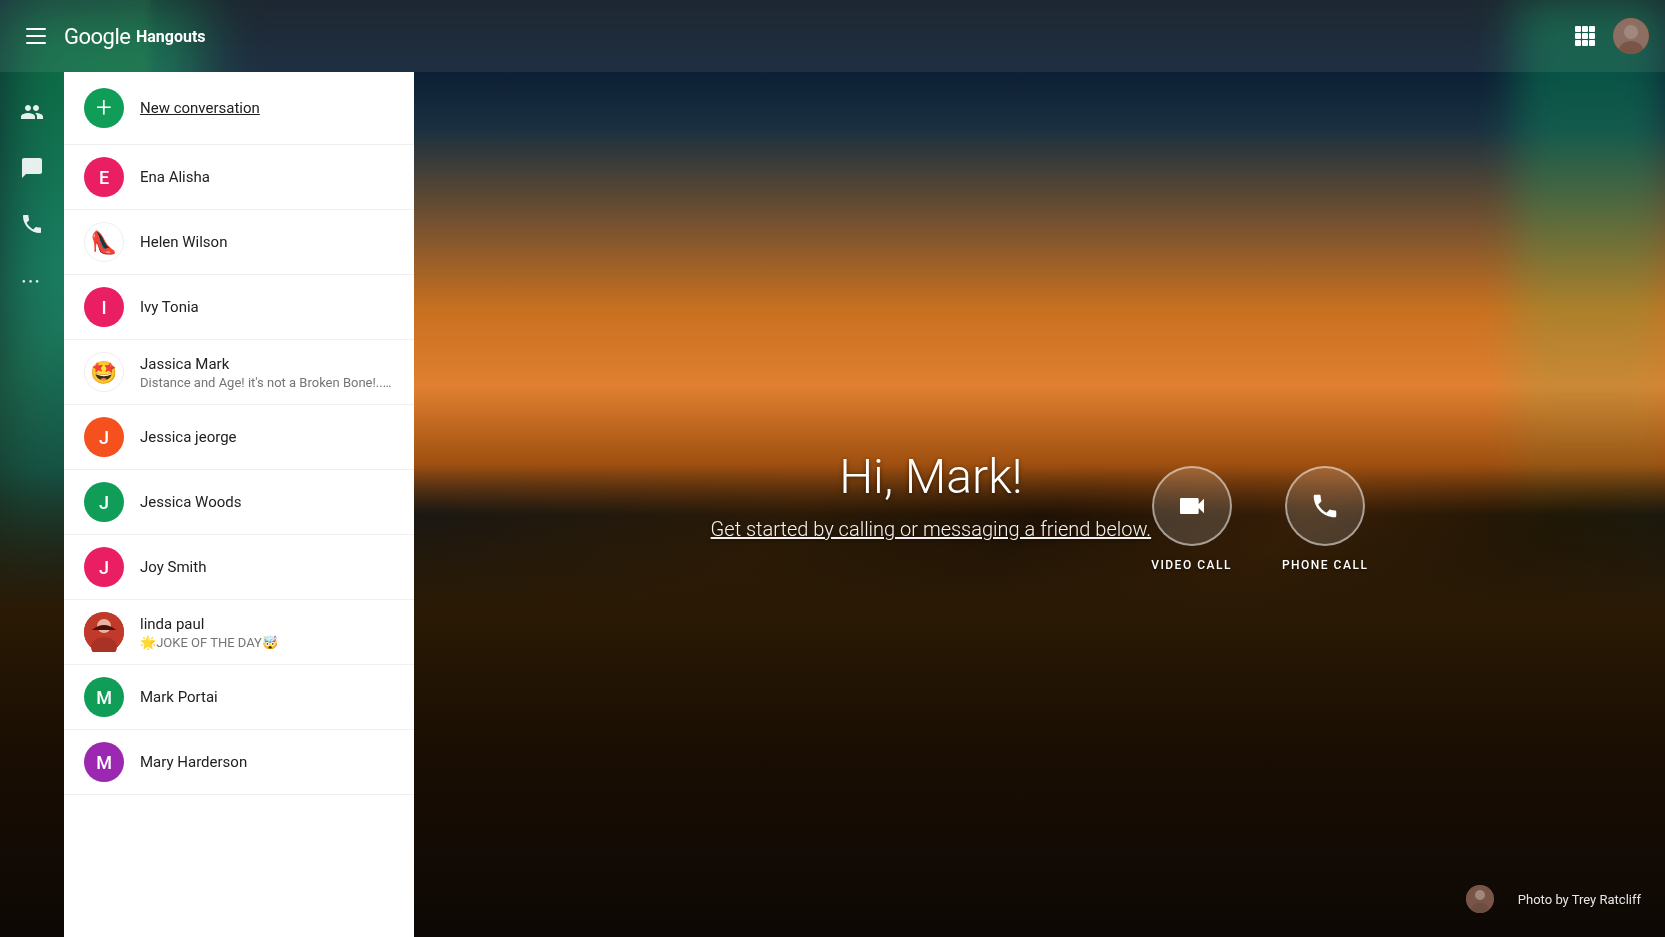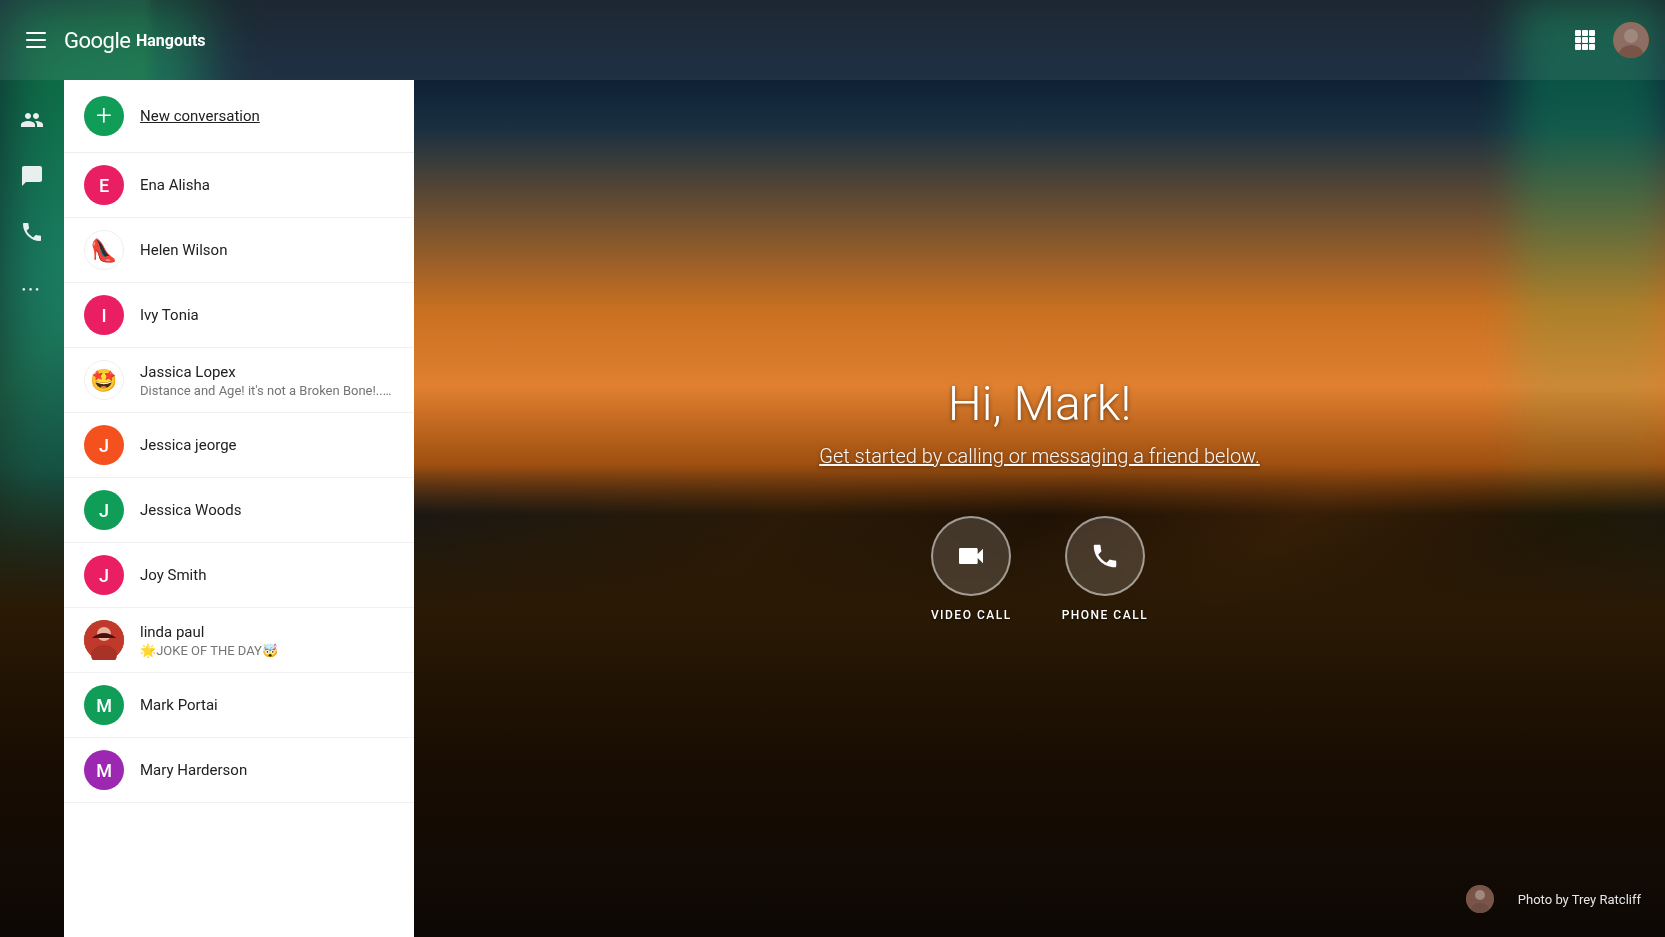--- a/index.html
+++ b/index.html
@@ -98,21 +98,21 @@
       position: absolute;
       inset: 0;
       display: flex;
       flex-direction: column;
       z-index: 1;
     }
 
     
     .top-bar {
       width: 100%;
-      height: 80px;
+      height: 72px;
       background: rgba(255,255,255,0.08);
       display: flex;
       align-items: center;
       padding: 0 16px;
       backdrop-filter: blur(4px);
     }
 
     .hamburger-icon {
       width: 40px;
       height: 40px;
@@ -333,21 +333,21 @@
       font-size: 20px;
       flex-shrink: 0;
     }
 
     
     .main-right {
       flex: 1;
       display: flex;
       align-items: center;
       justify-content: center;
-      flex-direction: column;
+      flex-direction: row;
       position: relative;
       padding-bottom: 20px;
     }
 
     .welcome-text {
       color: white;
       text-align: center;
       text-shadow: 0 1px 4px rgba(0,0,0,0.5);
     }
 
@@ -520,21 +520,21 @@
       <div class="contact-item">
         <div class="contact-avatar" style="background: #e91e63;">I</div>
         <div class="contact-info">
           <div class="contact-name">Ivy Tonia</div>
         </div>
       </div>
 
       <div class="contact-item">
         <div class="contact-avatar" style="background: #fff; font-size: 22px; border: 1px solid #eee;">🤩</div>
         <div class="contact-info">
-          <div class="contact-name">Jassica Lopex</div>
+          <div class="contact-name">Jassica Mark</div>
           <div class="contact-preview">Distance and Age! it's not a Broken Bone!..😍😎</div>
         </div>
       </div>
 
       <div class="contact-item">
         <div class="contact-avatar" style="background: #f4511e;">J</div>
         <div class="contact-info">
           <div class="contact-name">Jessica jeorge</div>
         </div>
       </div>

